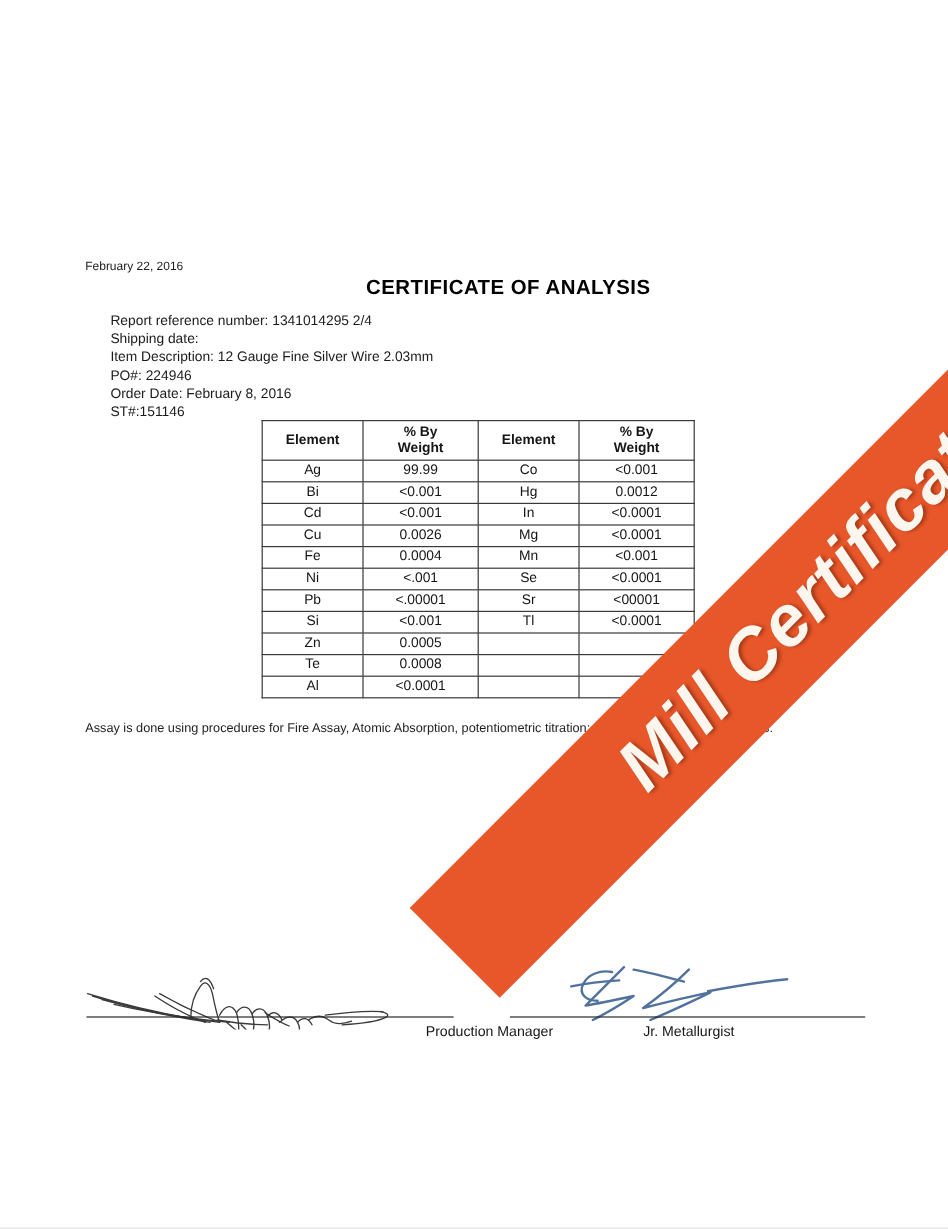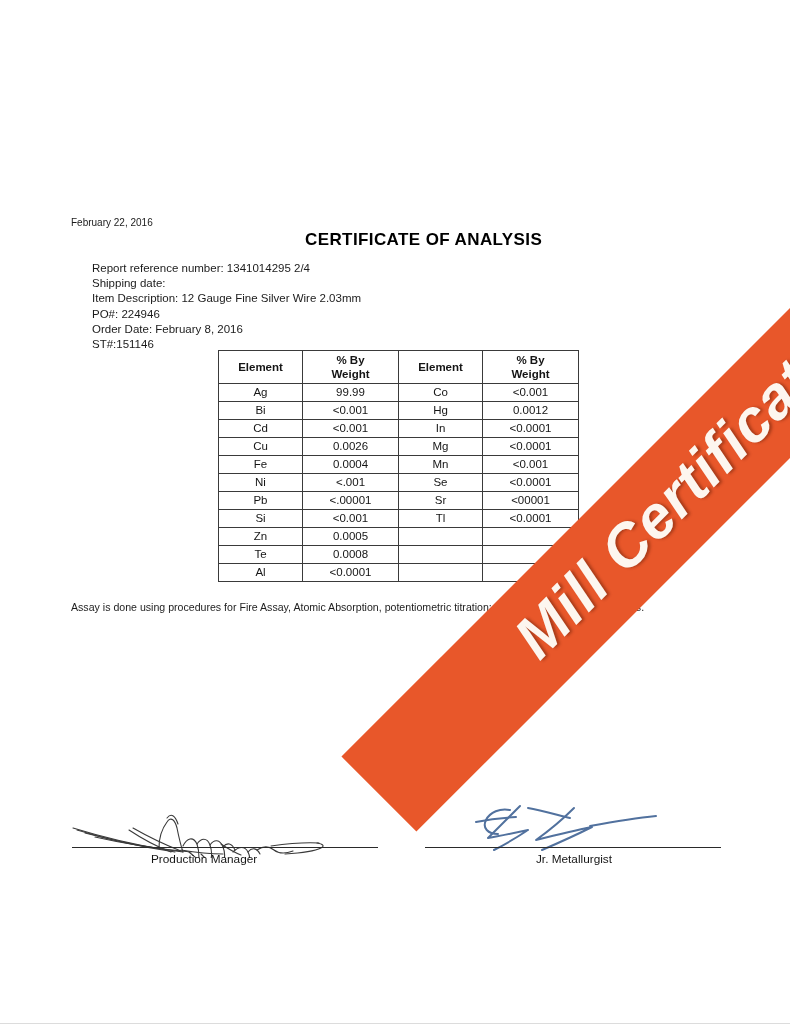--- a/index.html
+++ b/index.html
@@ -138,21 +138,21 @@
 
   .sig-caption {
     position: absolute;
     top: 52px;
     width: 100%;
     text-align: center;
     font-size: 11.8px;
     color: #151515;
     white-space: nowrap;
   }
-  #sig-left .sig-caption  { text-align: left; padding-left: 80px; }
+  #sig-left .sig-caption  { text-align: right; padding-left: 80px; }
   #sig-right .sig-caption { text-align: center; }
 
   
   #ribbon {
     position: absolute;
     left: 398px;
     top: 700px;
     width: 560px;
     height: 106px;
     transform-origin: 0 0;

